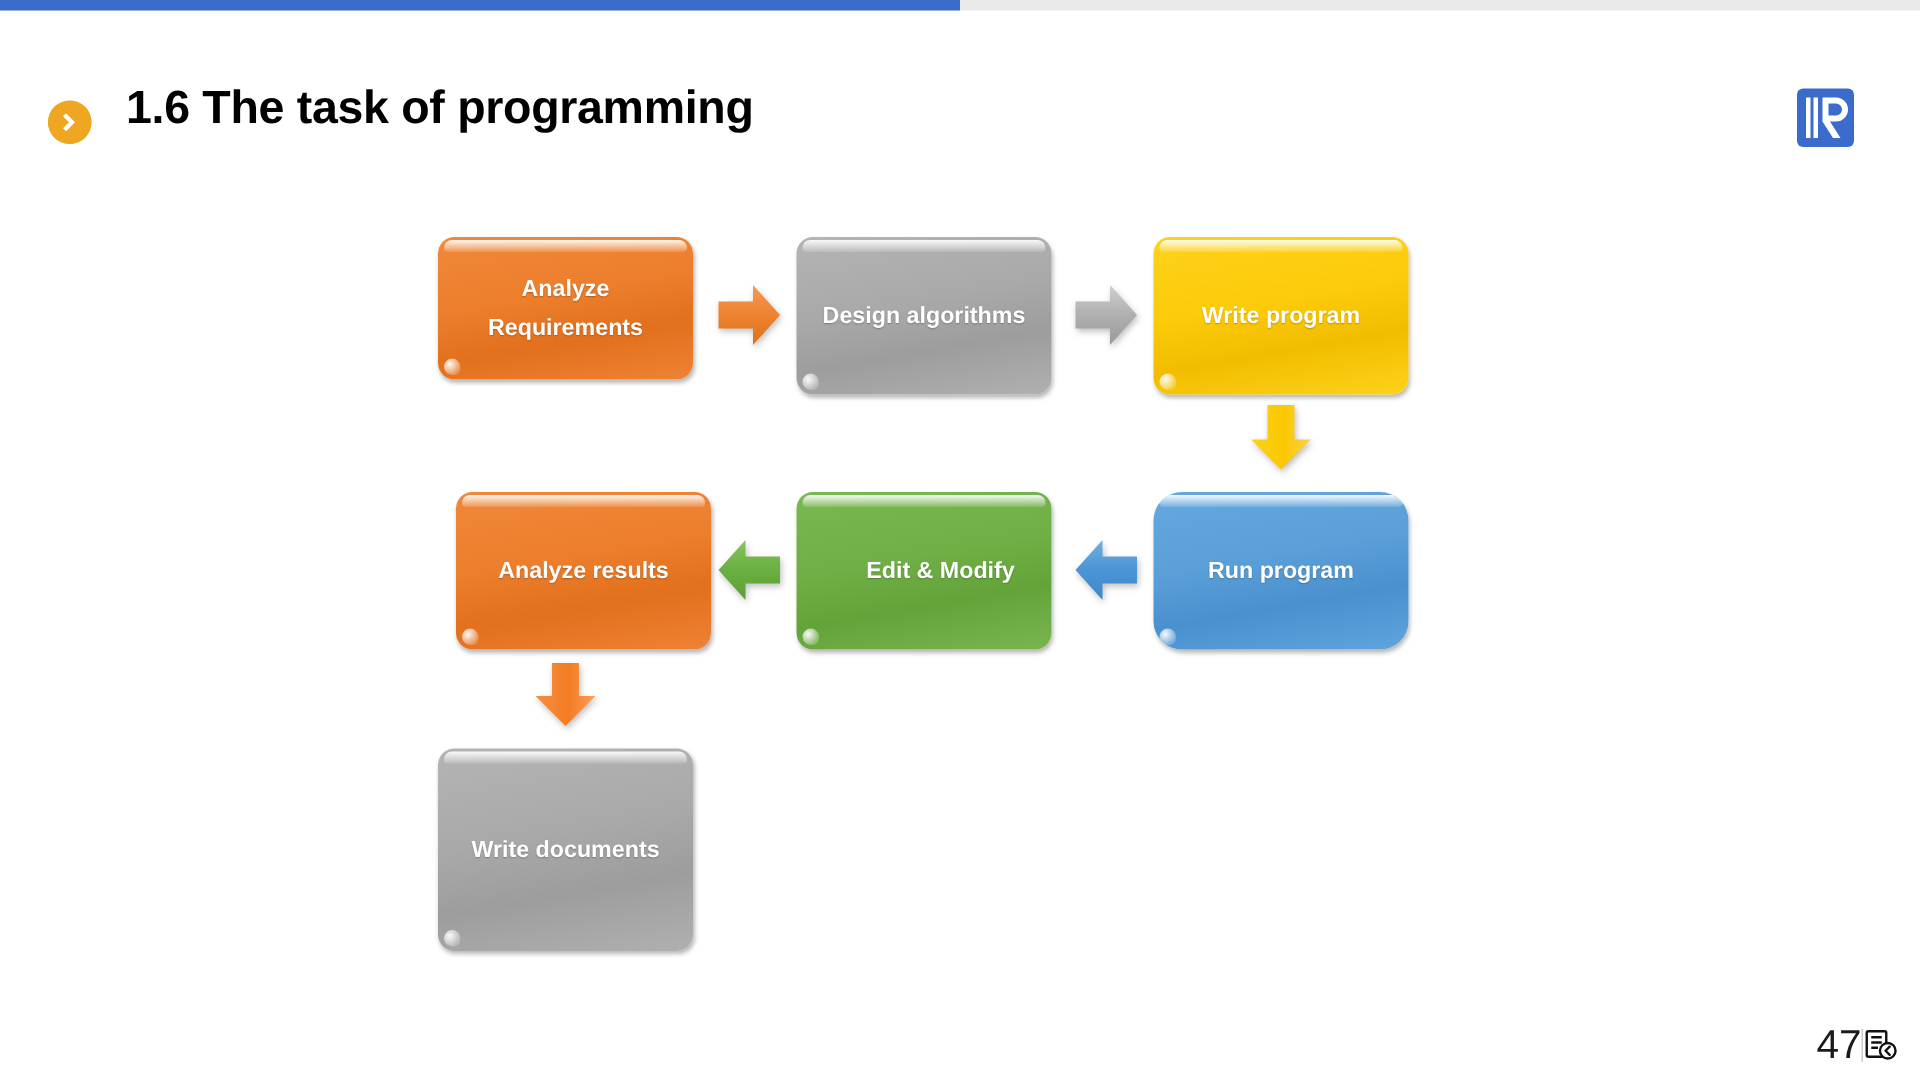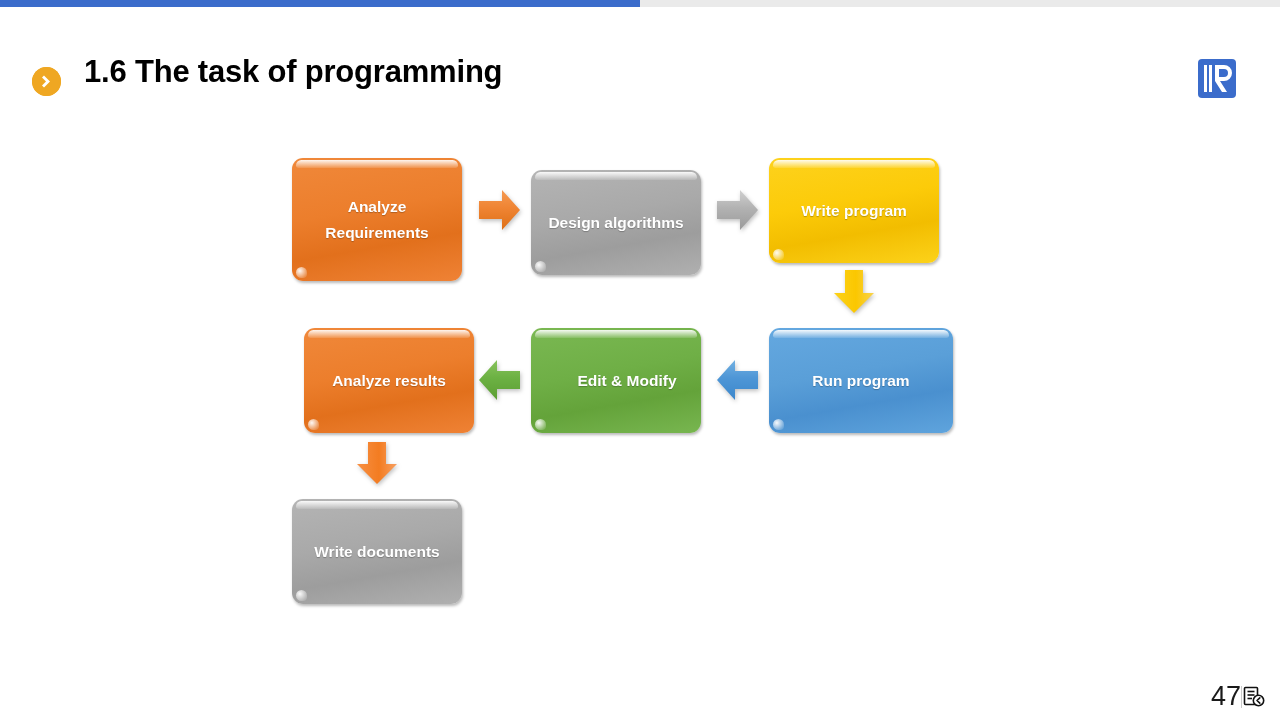--- a/index.html
+++ b/index.html
@@ -170,48 +170,48 @@
       <rect x="2" y="3" width="38" height="39" rx="4" fill="#3b6ccb"></rect>
       <rect x="8" y="9" width="3" height="27" fill="#ffffff"></rect>
       <rect x="13" y="9" width="3" height="27" fill="#ffffff"></rect>
       <path d="M19 9 H28 a8 8 0 0 1 0 16 h-4 l7 11 h-5 l-7 -11 V9 Z M23 13 v8 h5 a4 4 0 0 0 0 -8 z" fill="#ffffff"></path>
     </svg>
   </div>
 </div>
 
 <div id="diagram">
 
-  <div class="node orange" style="left:292px; top:158px; width:170px; height:123px;">
+  <div class="node orange" style="left:292px; top:158px; width:170px; height:95px;">
     <span class="node-label">
       <span>Analyze</span><br>
       <span>Requirements</span>
     </span>
   </div>
 
-  <div class="node gray" style="left:531px; top:158px; width:170px; height:105px;margin-top:12px;">
+  <div class="node gray" style="left:531px; top:158px; width:170px; height:105px;">
     <span class="node-label">Design algorithms</span>
   </div>
 
   <div class="node yellow" style="left:769px; top:158px; width:170px; height:105px;text-align:right;">
     <span class="node-label">Write program</span>
   </div>
 
-  <div class="node blue" style="left:769px; top:328px; width:184px; height:105px;">
+  <div class="node blue" style="left:769px; top:328px; width:170px; height:105px;border-radius:19px;">
     <span class="node-label">Run program</span>
   </div>
 
   <div class="node green" style="left:531px; top:328px; width:170px; height:105px;">
     <span class="node-label">Edit &amp; Modify</span>
   </div>
 
   <div class="node orange" style="left:292px; top:328px; width:170px; height:105px;margin-left:12px;">
     <span class="node-label">Analyze results</span>
   </div>
 
-  <div class="node gray" style="left:292px; top:499px; width:170px; height:105px;">
+  <div class="node gray" style="left:292px; top:499px; width:170px; height:135px;">
     <span class="node-label">Write documents</span>
   </div>
 
   <div class="arrow" style="left:477px; top:185px; width:45px; height:50px;">
     <svg viewBox="0 0 45 50" aria-hidden="true">
       <defs>
         <linearGradient id="gOr1" x1="0" y1="0" x2="0" y2="1">
           <stop offset="0%" stop-color="#f59a52"></stop>
           <stop offset="45%" stop-color="#ef8433"></stop>
           <stop offset="100%" stop-color="#de6f15"></stop>

